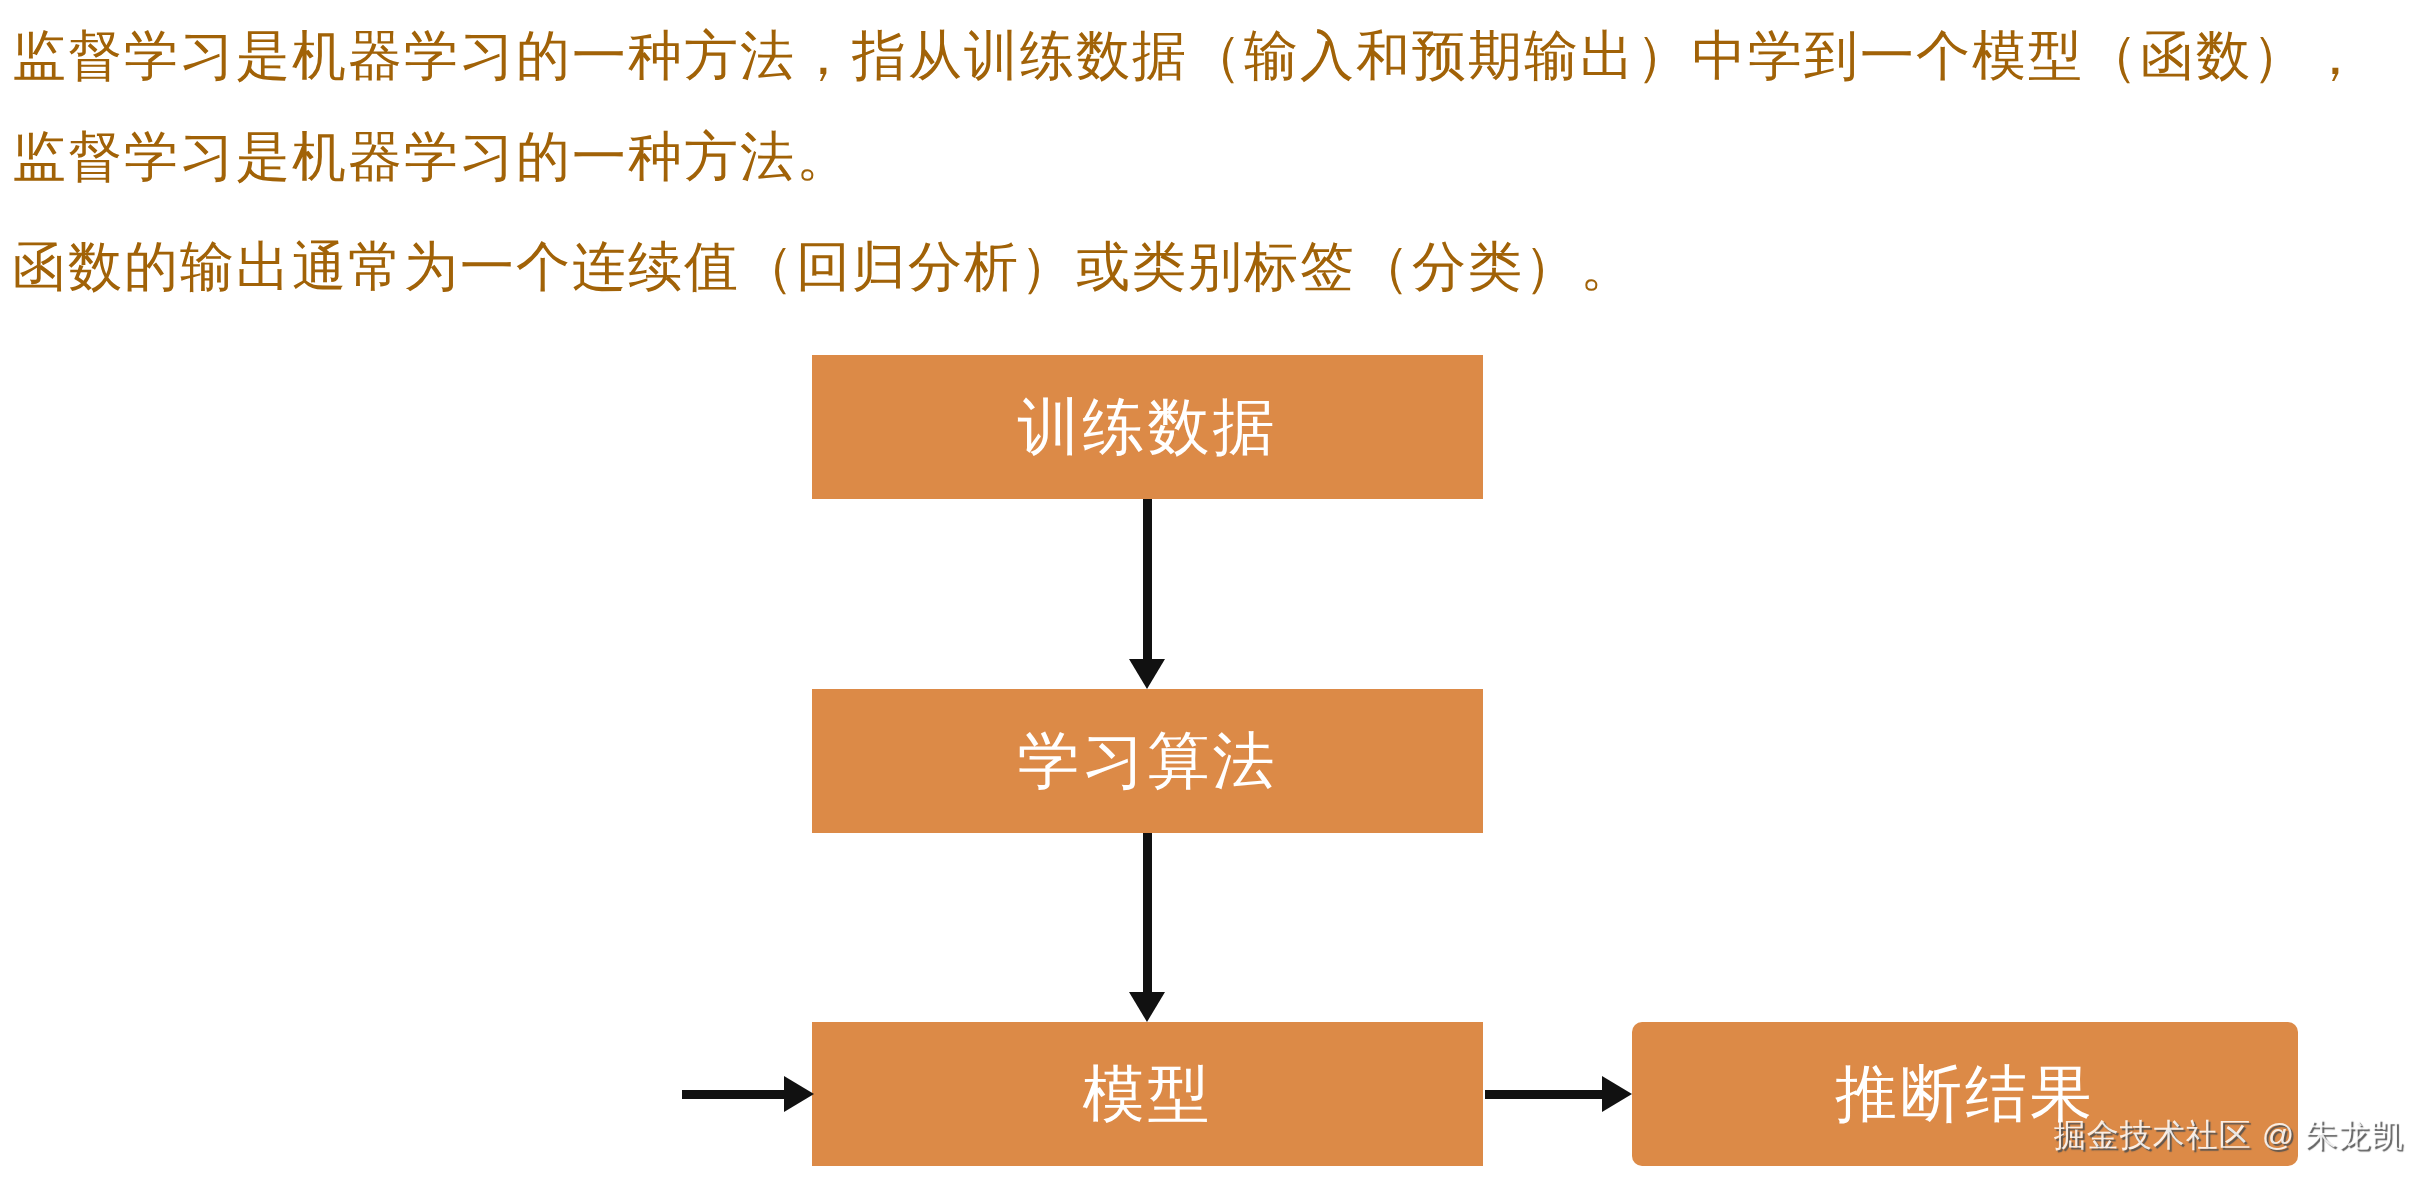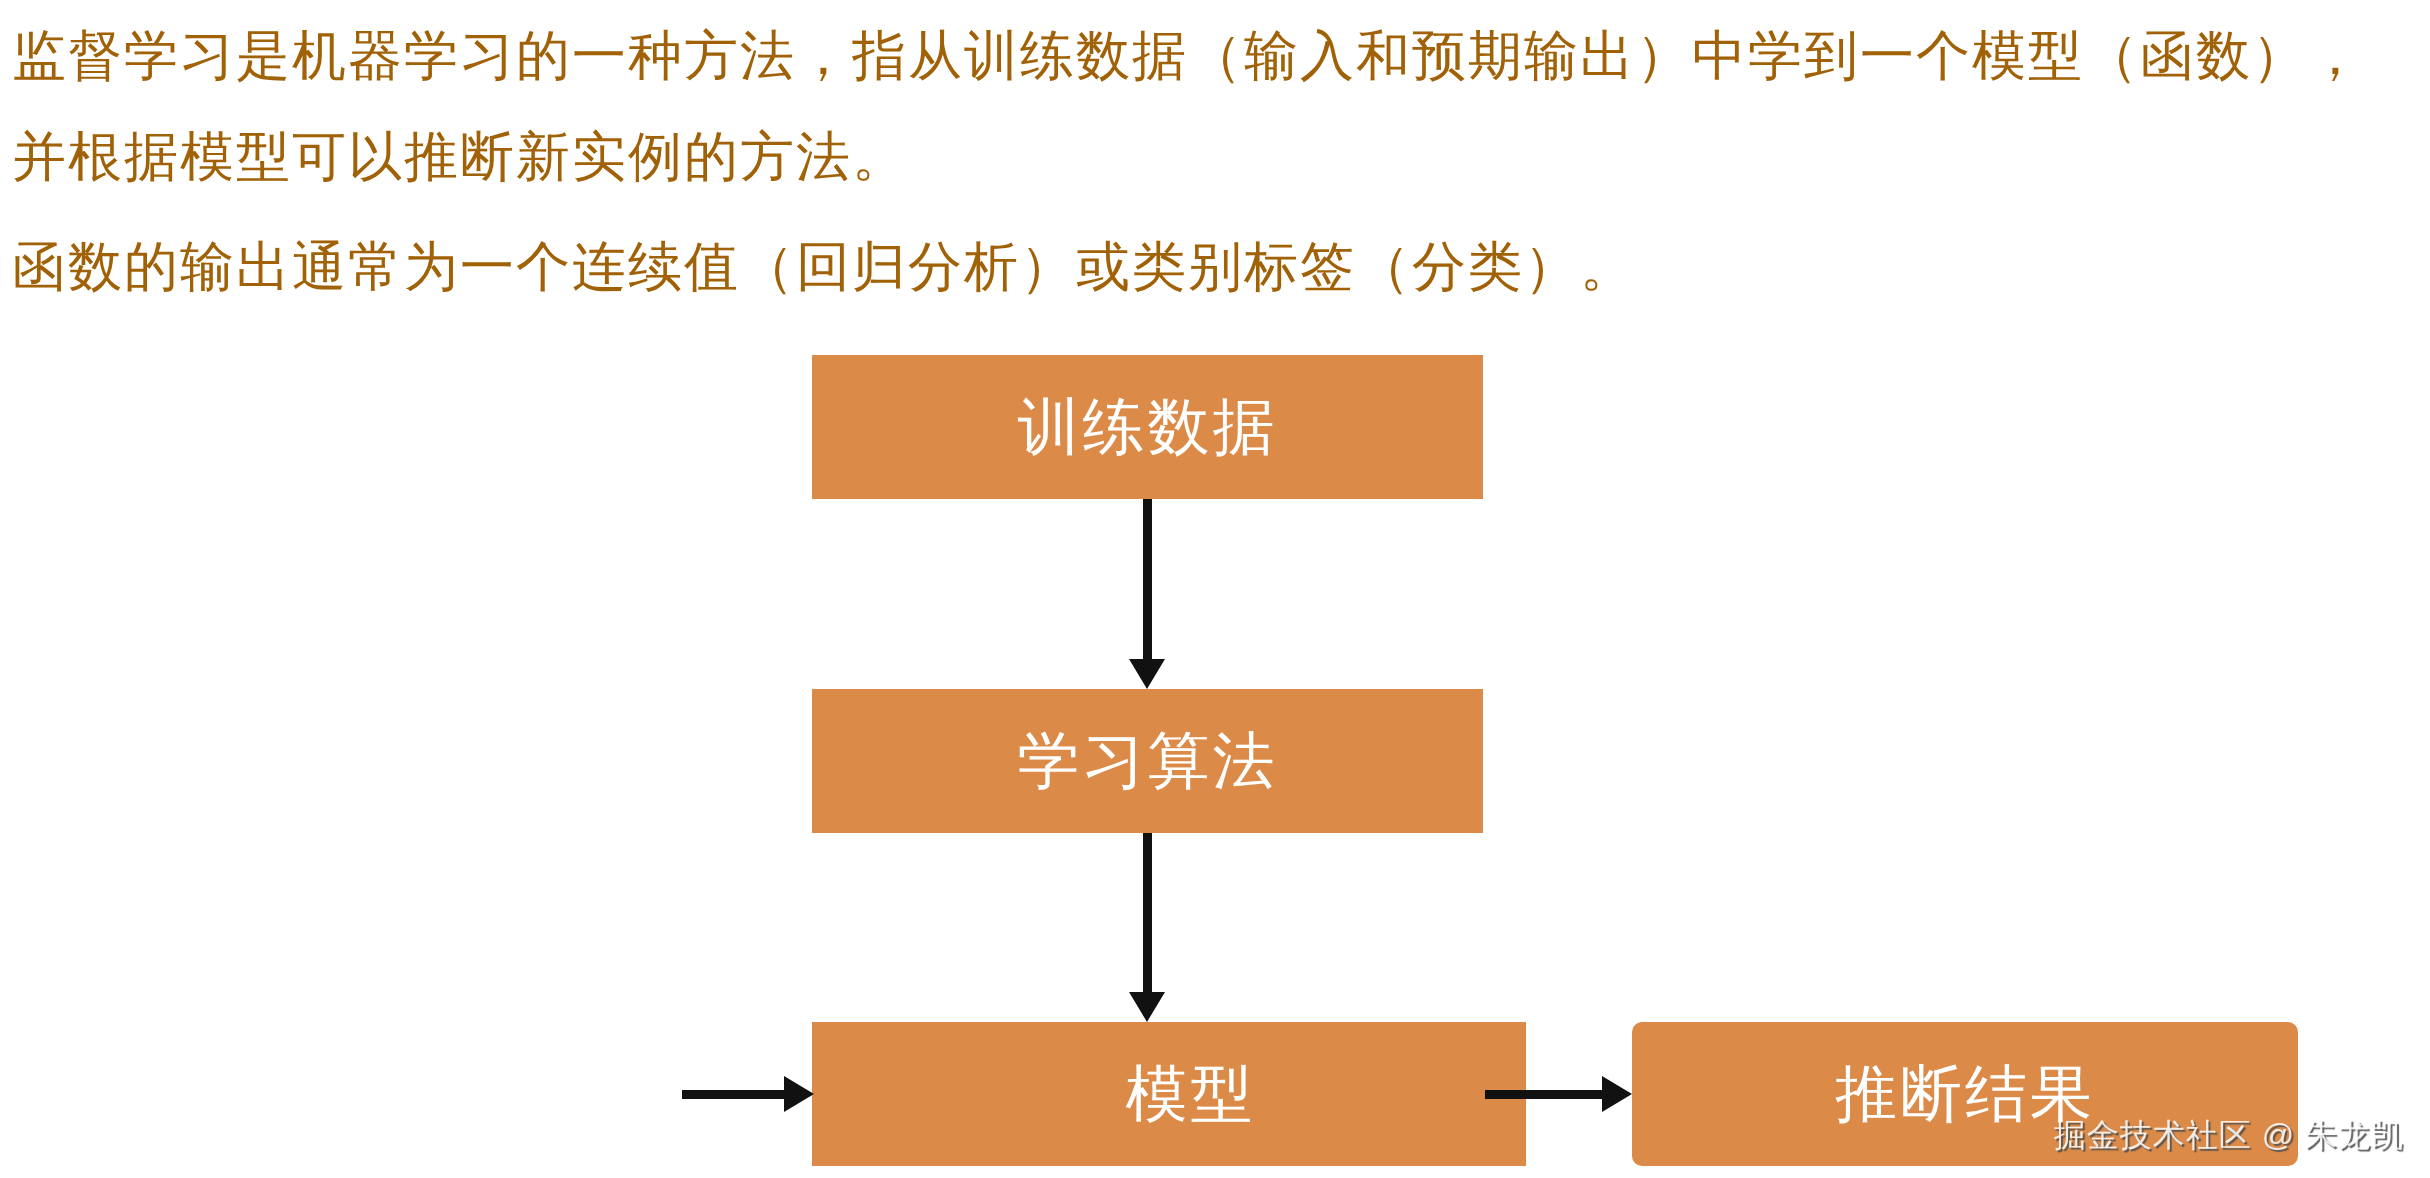--- a/index.html
+++ b/index.html
@@ -42,21 +42,21 @@
     color: #ffffff;
     display: flex;
     align-items: center;
     justify-content: center;
     font-size: 62px;
     letter-spacing: 3px;
     font-family: "Liberation Sans", sans-serif;
   }
   .node-train  { left: 812px;  top: 355px;  width: 671px; height: 144px; align-items: center; }
   .node-algo   { left: 812px;  top: 689px;  width: 671px; height: 144px; }
-  .node-model  { left: 812px;  top: 1022px; width: 671px; height: 144px; padding-left: 43px; }
+  .node-model  { left: 812px;  top: 1022px; width: 671px; height: 144px; }
   .node-new    { left: 3px;    top: 1022px; width: 677px; height: 144px; }
   .node-result { left: 1632px; top: 1022px; width: 666px; height: 144px; border-radius: 10px; }
 
   
   .arrow { position: absolute; }
   .arrow .shaft { position: absolute; background: #111111; }
   .arrow .head { position: absolute; width: 0; height: 0; }
 
   .arrow-v { width: 36px; }
   .arrow-v .shaft { left: 14px; top: 0; width: 9px; }
@@ -101,21 +101,21 @@
     font-family: "Liberation Sans", sans-serif;
   }
 </style>
 </head>
 <body>
 
 <div class="canvas">
 
   <div class="intro">
     <div class="intro-line">监督学习是机器学习的一种方法，指从训练数据（输入和预期输出）中学到一个模型（函数），</div>
-    <div class="intro-line">并根据模型可以推断新实例的方法。</div>
+    <div class="intro-line">监督学习是机器学习的一种方法。</div>
     <div class="intro-line gap">函数的输出通常为一个连续值（回归分析）或类别标签（分类）。</div>
   </div>
 
   <div class="node node-train">
     <span>训练数据</span>
   </div>
 
   <div class="node node-algo">
     <span>学习算法</span>
   </div>

